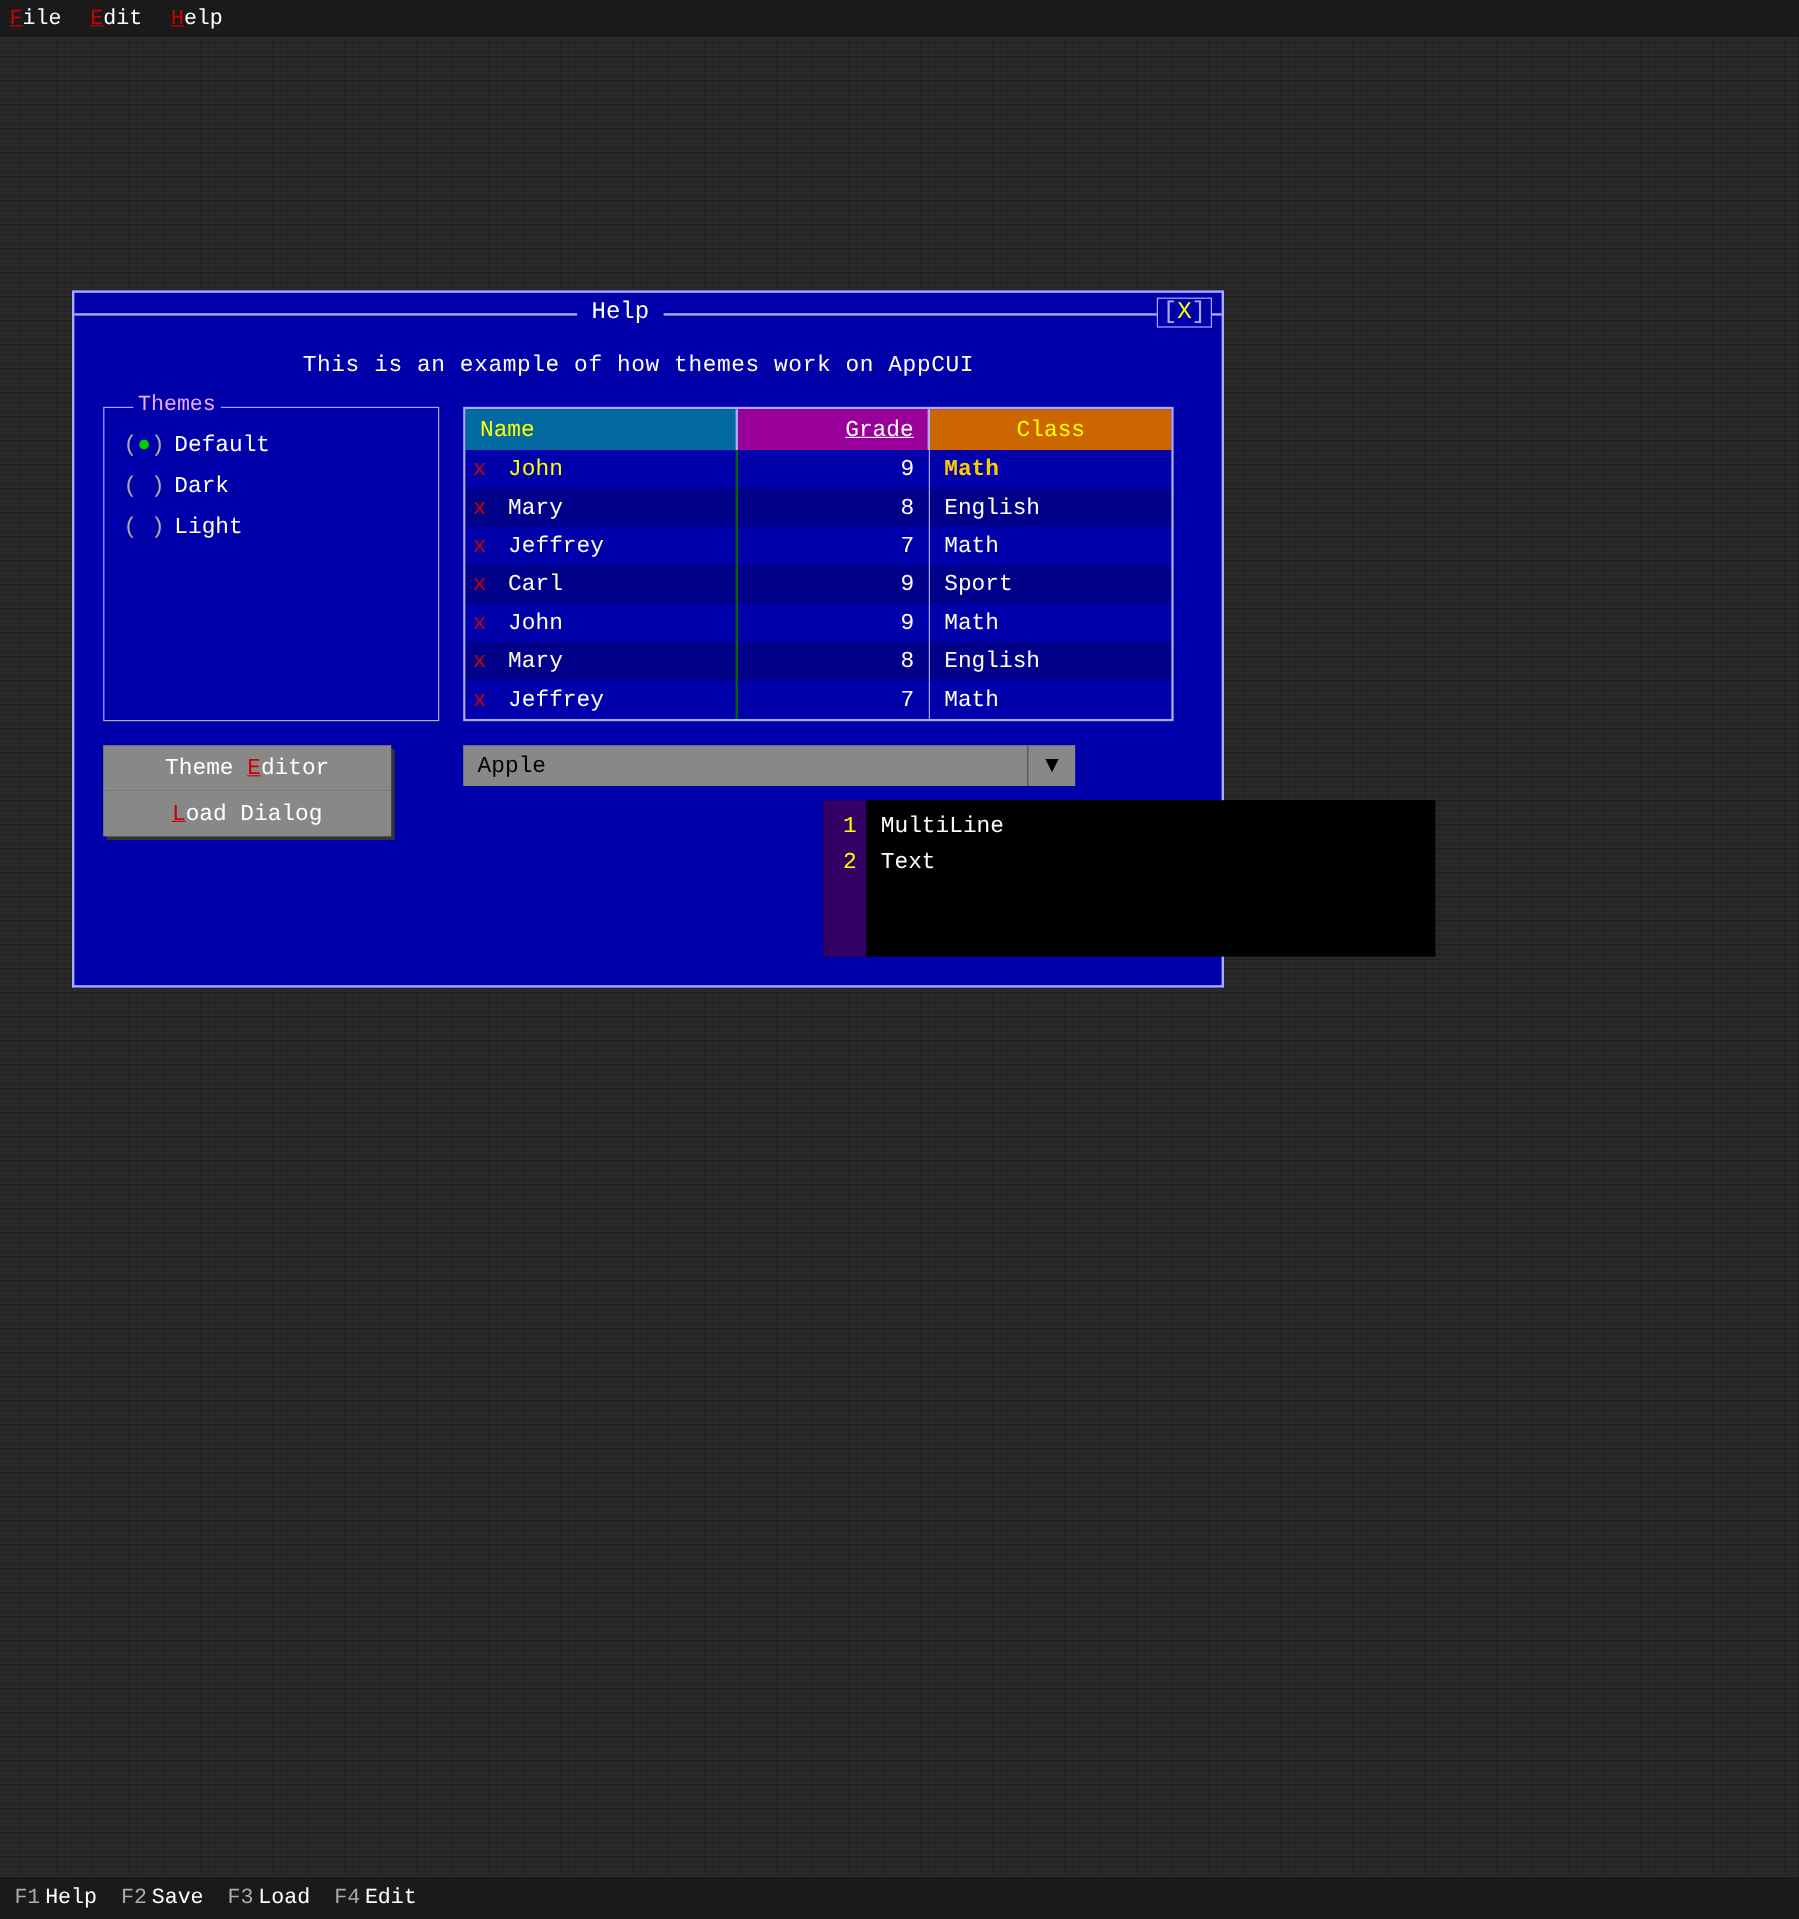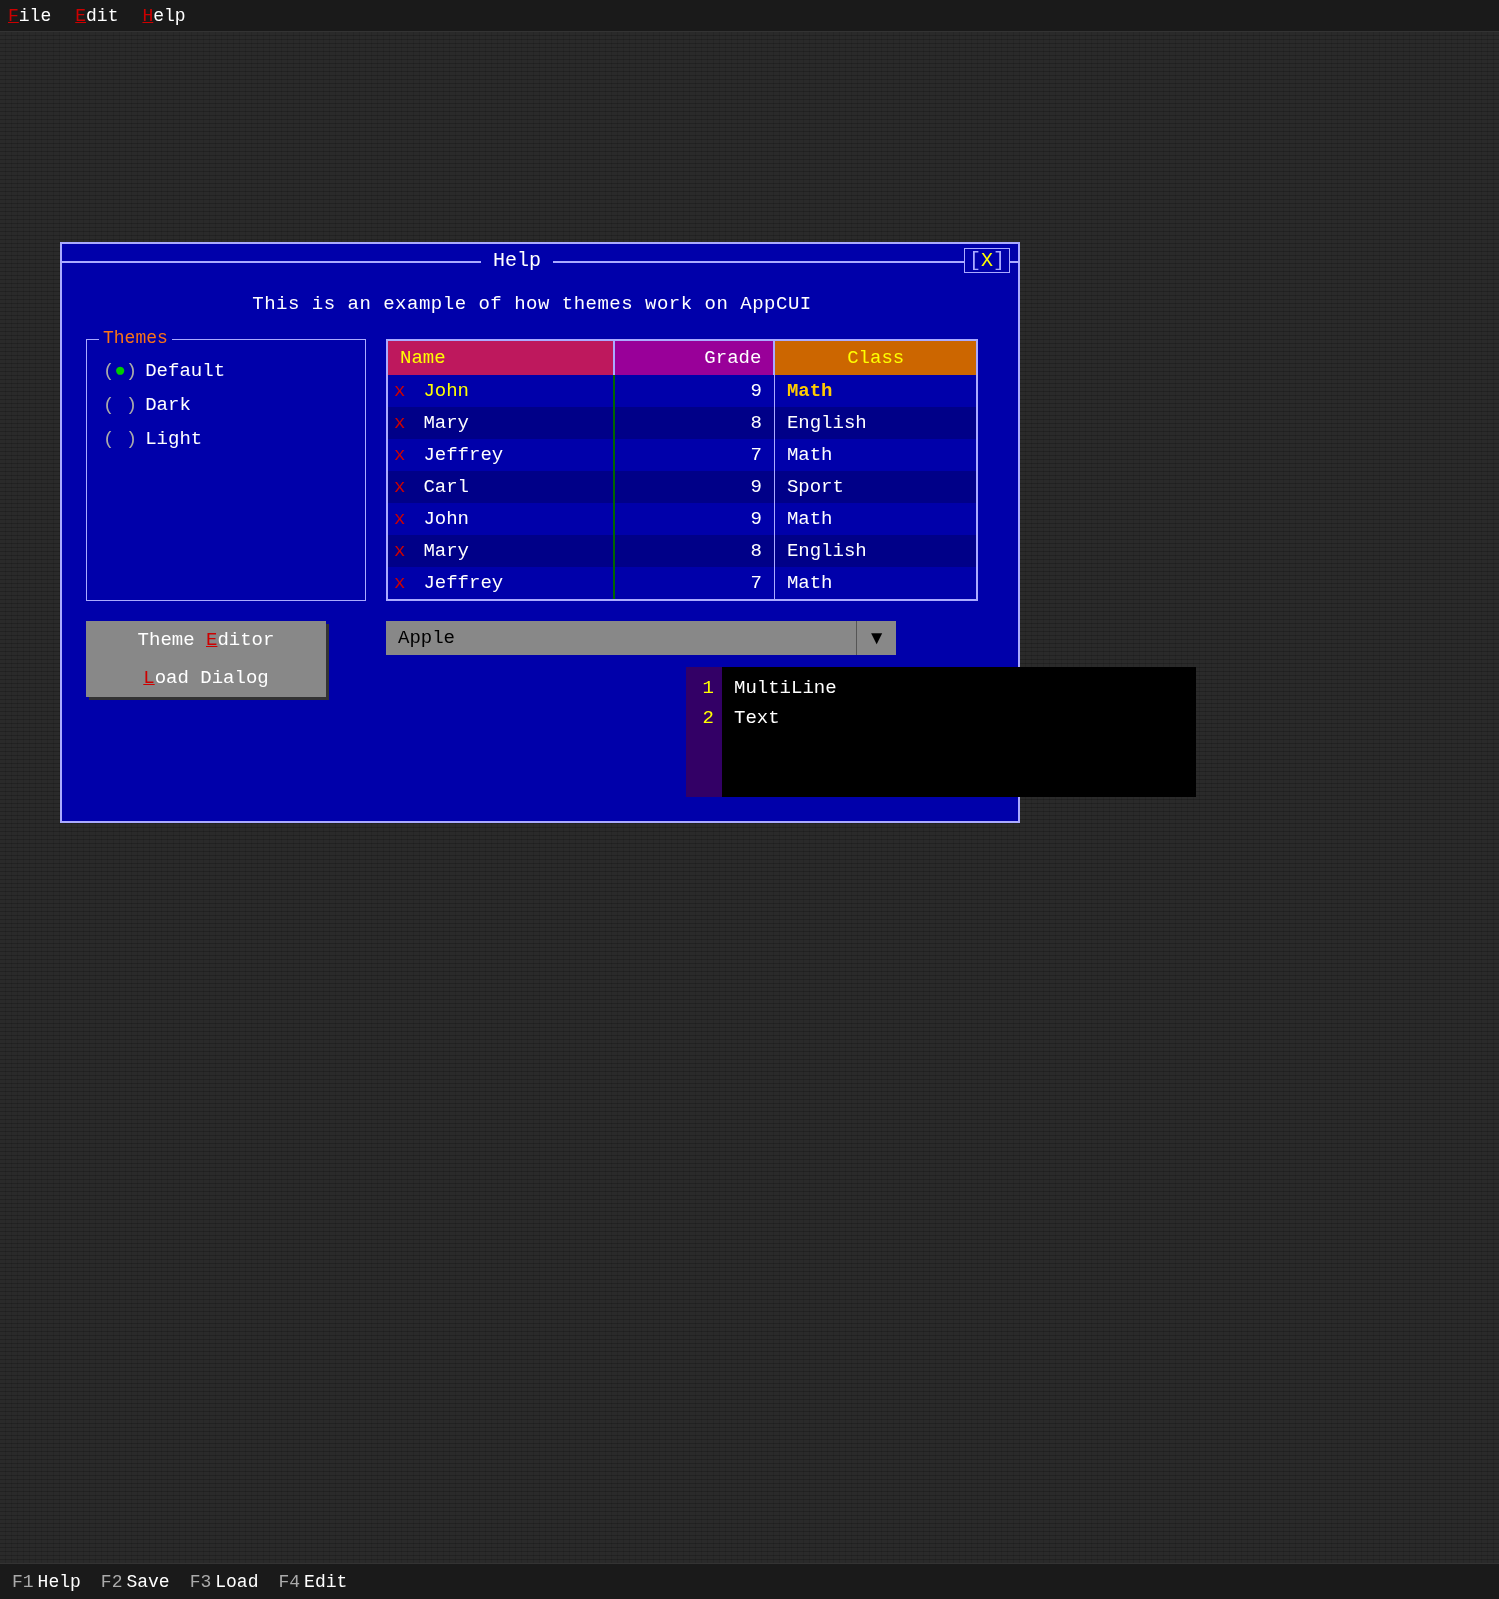--- a/index.html
+++ b/index.html
@@ -172,23 +172,23 @@
     .themes-panel {
       border: 1px solid #aaaaff;
       padding: 8px 16px 16px 16px;
       width: 280px;
       flex-shrink: 0;
       position: relative;
     }
     .themes-panel-title {
       position: absolute;
       top: -12px;
-      left: 12px;
+      left: 24px;
       background: #0000aa;
-      color: #f97316;
+      color: #f0abfc;
       font-size: 18px;
       padding: 0 4px;
     }
     .theme-option {
       display: flex;
       align-items: center;
       gap: 8px;
       margin-top: 12px;
       font-size: 19px;
       cursor: pointer;
@@ -404,22 +404,22 @@
           <div class="theme-option">
             <span class="radio">( )</span>
             <span class="label">Light</span>
           </div>
         </div>
 
         <div class="data-table-container">
           <table class="data-table">
             <thead>
               <tr>
-                <th colspan="2" style="color:#ffff00; background:#be185d; border-right: 2px solid #aaaaff;">Name</th>
-                <th class="grade-col" style="background:#990099; color:#ffffff; border-right: 2px solid #aaaaff;">Grade</th>
+                <th colspan="2" style="color:#ffff00; background:#0369a1; border-right: 2px solid #aaaaff;">Name</th>
+                <th class="grade-col" style="background:#990099; color:#ffffff; border-right: 2px solid #aaaaff; text-decoration: underline;">Grade</th>
                 <th class="class-col">Class</th>
               </tr>
             </thead>
             <tbody>
               <tr>
                 <td class="del-col" style="color:#cc0000;">x</td>
                 <td class="name-col" style="color:#ffff00;">John</td>
                 <td class="grade-col">9</td>
                 <td class="class-col" style="color:#ffcc00; font-weight:bold;">Math</td>
               </tr>

